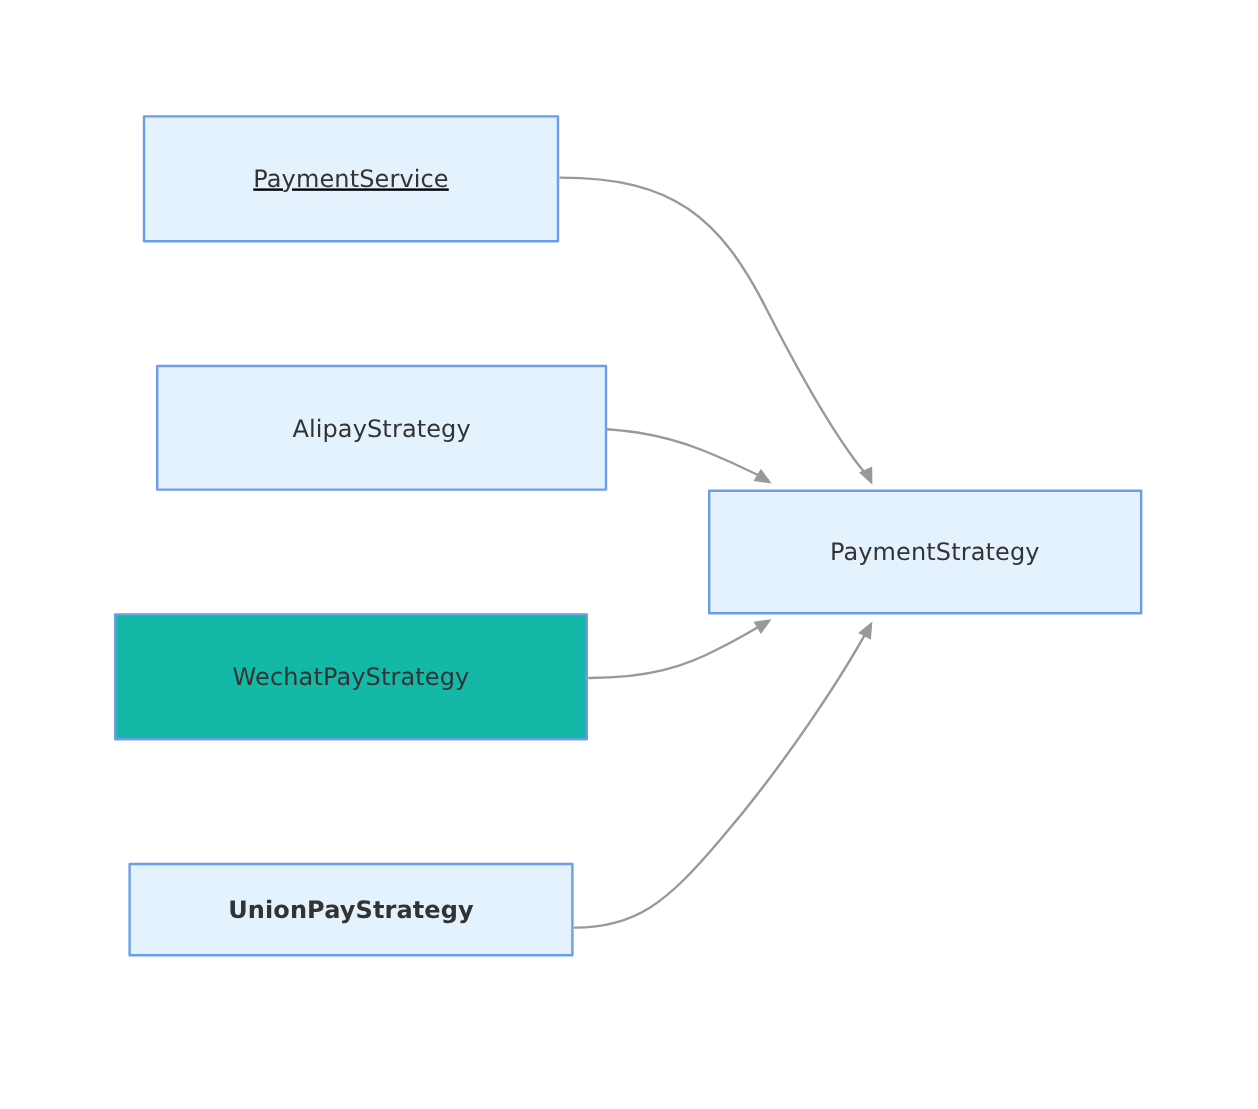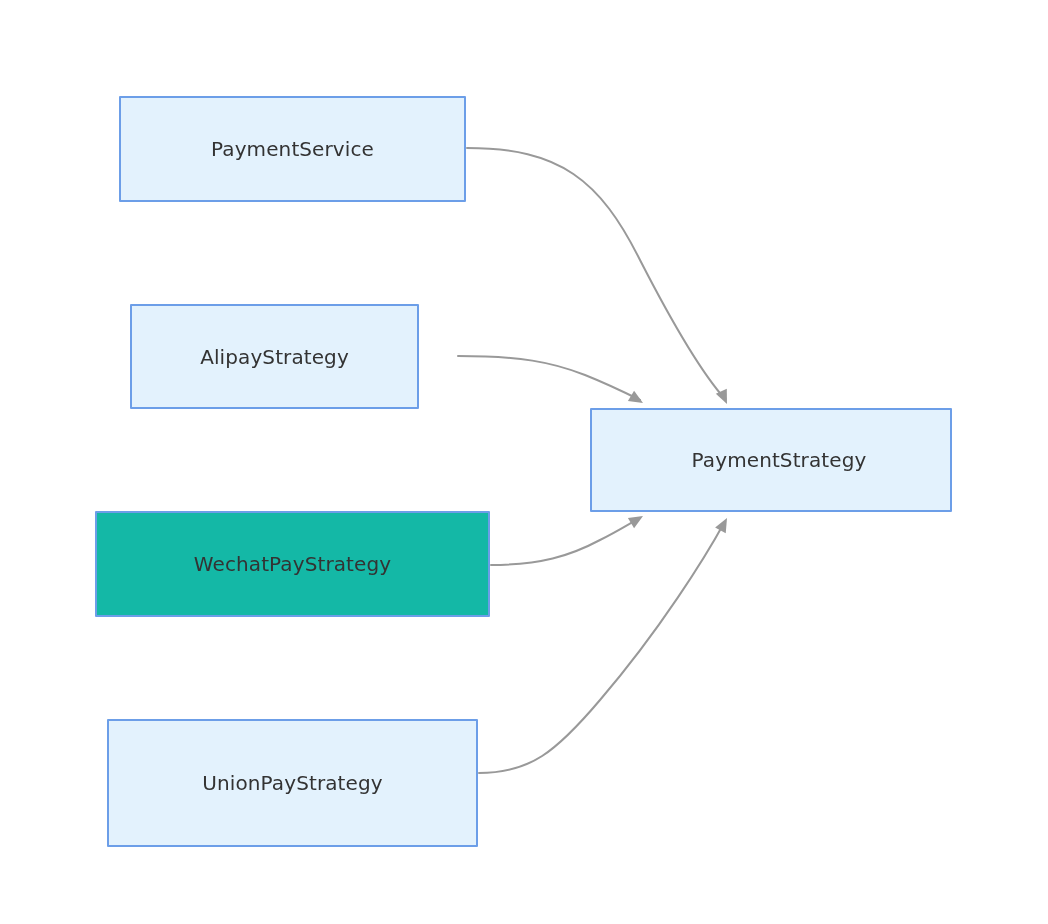--- a/index.html
+++ b/index.html
@@ -38,21 +38,21 @@
   .node-label {
     font-family: "DejaVu Sans", sans-serif;
     font-size: 20px;
     line-height: 1.2;
     color: #333333;
     letter-spacing: 0.1px;
     white-space: nowrap;
     text-align: center;
   }
   
-  #node-payment-service   { left: 119px; top: 96px;  width: 347px; height: 106px; }
+  #node-payment-service   { left: 119px; top: 96px;  width: 347px; height: 106px; text-decoration: underline; }
   #node-alipay-strategy   { left: 130px; top: 304px; width: 327px; height: 105px; }
   #node-wechat-strategy   { left: 95px;  top: 511px; width: 395px; height: 106px; }
   #node-unionpay-strategy { left: 107px; top: 719px; width: 371px; height: 107px; }
   #node-payment-strategy  { left: 590px; top: 408px; width: 362px; height: 104px; }
 </style>
 </head>
 <body>
 
 <div id="diagram-canvas">
 
@@ -64,29 +64,29 @@
       <path d="M 491 565 C 540 565, 570 556, 600 540 C 620 530, 632 522, 640 518" fill="none" stroke="#999999" stroke-width="2" stroke-linecap="round"></path>
       <polygon points="0,0 -14,-6 -14,6" fill="#999999" transform="translate(643,516) rotate(-31)"></polygon>
       <path d="M 479 773 C 530 773, 556 752, 600 700 C 660 630, 706 556, 724 523" fill="none" stroke="#999999" stroke-width="2" stroke-linecap="round"></path>
       <polygon points="0,0 -14,-6 -14,6" fill="#999999" transform="translate(727,518) rotate(-62)"></polygon>
     </svg>
 
   <div class="node" id="node-payment-service" style="left: 119px; top: 96px; width: 347px; height: 106px; background: rgb(227, 242, 253); border-color: rgb(108, 158, 232);">
     <span class="node-label" style="color: rgb(51, 51, 51);">PaymentService</span>
   </div>
 
-  <div class="node" id="node-alipay-strategy" style="left: 130px; top: 304px; width: 289px; height: 105px; background: rgb(227, 242, 253); border-color: rgb(108, 158, 232);">
+  <div class="node" id="node-alipay-strategy" style="left: 130px; top: 304px; width: 376px; height: 105px; background: rgb(227, 242, 253); border-color: rgb(108, 158, 232);">
     <span class="node-label" style="color: rgb(51, 51, 51);">AlipayStrategy</span>
   </div>
 
   <div class="node" id="node-wechat-strategy" style="left: 95px; top: 511px; width: 395px; height: 106px; background: #14b8a6; border-color: rgb(108, 158, 232);">
     <span class="node-label" style="color: rgb(51, 51, 51);">WechatPayStrategy</span>
   </div>
 
-  <div class="node" id="node-unionpay-strategy" style="left: 107px; top: 719px; width: 371px; height: 128px; background: rgb(227, 242, 253); border-color: rgb(108, 158, 232);">
+  <div class="node" id="node-unionpay-strategy" style="left: 107px; top: 719px; width: 371px; height: 78px; background: rgb(227, 242, 253); border-color: rgb(108, 158, 232); font-weight: bold;">
     <span class="node-label" style="color: rgb(51, 51, 51);">UnionPayStrategy</span>
   </div>
 
   <div class="node" id="node-payment-strategy" style="left: 590px; top: 408px; width: 362px; height: 104px; background: rgb(227, 242, 253); border-color: rgb(108, 158, 232); padding-left: 16px;">
     <span class="node-label" style="color: rgb(51, 51, 51);">PaymentStrategy</span>
   </div>
 
 </div>
 
 </body></html>

